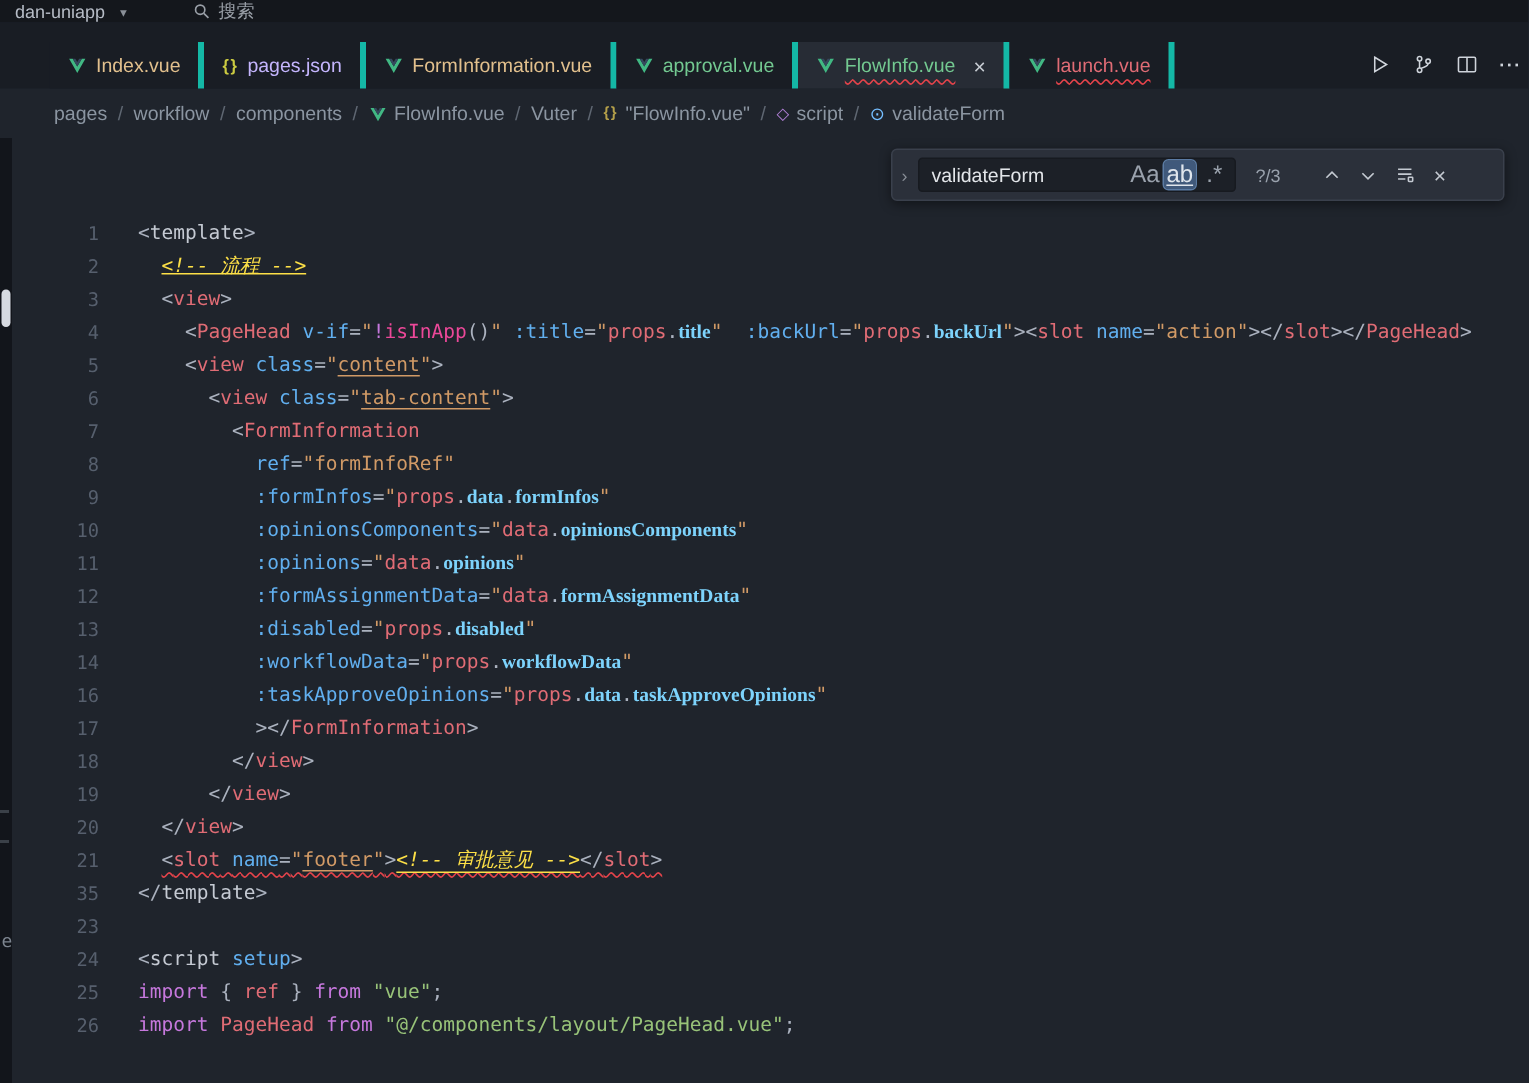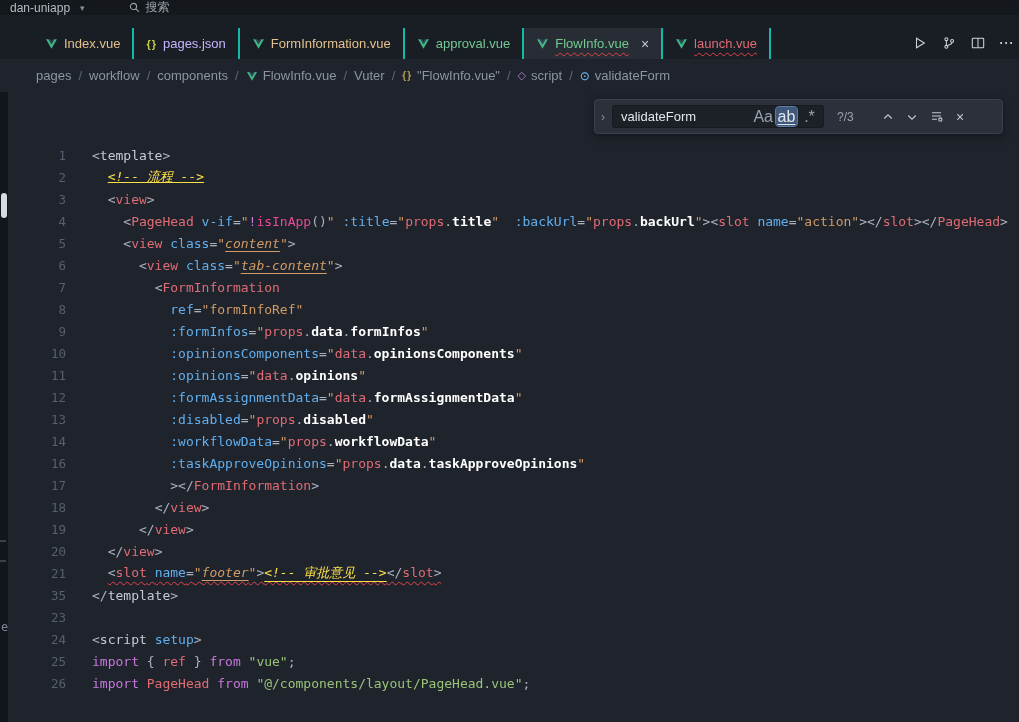--- a/index.html
+++ b/index.html
@@ -12,21 +12,21 @@
   
   .titlebar{height:15px;background:#14171c;display:flex;align-items:center;
     padding-left:10px;color:#b6bcc6;font-size:12px;}
   .tb-ws{display:flex;align-items:center;gap:6px;cursor:default;}
   .tb-caret{color:#8a9098;font-size:9px;margin-left:4px;}
   .tb-search{display:flex;align-items:center;gap:6px;margin-left:44px;color:#9aa0a8;}
   
   .tabbar{height:44px;background:#191d24;display:flex;align-items:flex-end;
     padding-left:33px;position:relative;}
   .tab{height:31px;display:flex;align-items:center;gap:6px;padding:0 12px;
-    font-size:13px;background:#191d24;border-right:2px solid #14b8a6;cursor:pointer;white-space:nowrap;}
+    font-size:13px;background:#191d24;border-right:4px solid #14b8a6;cursor:pointer;white-space:nowrap;}
   .tab.active{background:#272c35;}
   .tab-icon{display:flex;align-items:center;}
   .tab-close{color:#c7ccd3;font-size:14px;margin-left:6px;line-height:1;}
   .json-braces{color:#cbcb41;font-weight:bold;font-size:11px;letter-spacing:1px;}
   .tb-actions{position:absolute;right:4px;bottom:8px;display:flex;gap:13px;align-items:center;}
   .tb-action{width:16px;height:16px;display:flex;align-items:center;justify-content:center;
     color:#cfd4db;font-size:13px;cursor:pointer;}
   .tb-action.more{font-weight:bold;letter-spacing:1px;font-size:12px;}
   
   .crumbbar{height:33px;background:#1f242c;display:flex;align-items:center;
@@ -47,23 +47,23 @@
     font-family:"DejaVu Sans Mono",monospace;font-size:13px;}
   .line{height:22px;display:flex;align-items:center;}
   .ln{width:66px;flex:none;text-align:right;color:#565f6d;font-size:12.5px;}
   .ct{margin-left:26px;white-space:pre;color:#abb2bf;}
   .tk-p{color:#abb2bf}
   .tk-w{color:#abb2bf}
   .tk-rt{color:#c5cad3}
   .tk-t{color:#e06c75}
   .tk-a{color:#61afef}
   .tk-s{color:#d19a66}
-  .tk-su{color:#d19a66;text-decoration:underline;text-underline-offset:3px;font-style:italic;}
+  .tk-su{color:#d19a66;text-decoration:underline;text-underline-offset:3px;}
   .tk-ob{color:#e06c75}
-  .tk-pr{color:#ffffff;font-weight:bold;}
+  .tk-pr{color:#7dd3fc;font-weight:bold;font-family:Liberation Serif, serif;}
   .tk-fn{color:#ec4899}
   .tk-op{color:#c678dd}
   .tk-k{color:#c678dd}
   .tk-id{color:#e06c75}
   .tk-sj{color:#98c379}
   .tk-c{color:#fde047;font-style:italic;text-decoration:underline;}
   .wv{text-decoration-line:underline;text-decoration-style:wavy;
     text-decoration-color:#e4434a;text-decoration-thickness:1px;text-underline-offset:4px;}
   
   .find{position:absolute;left:594px;top:99px;width:409px;height:35px;

